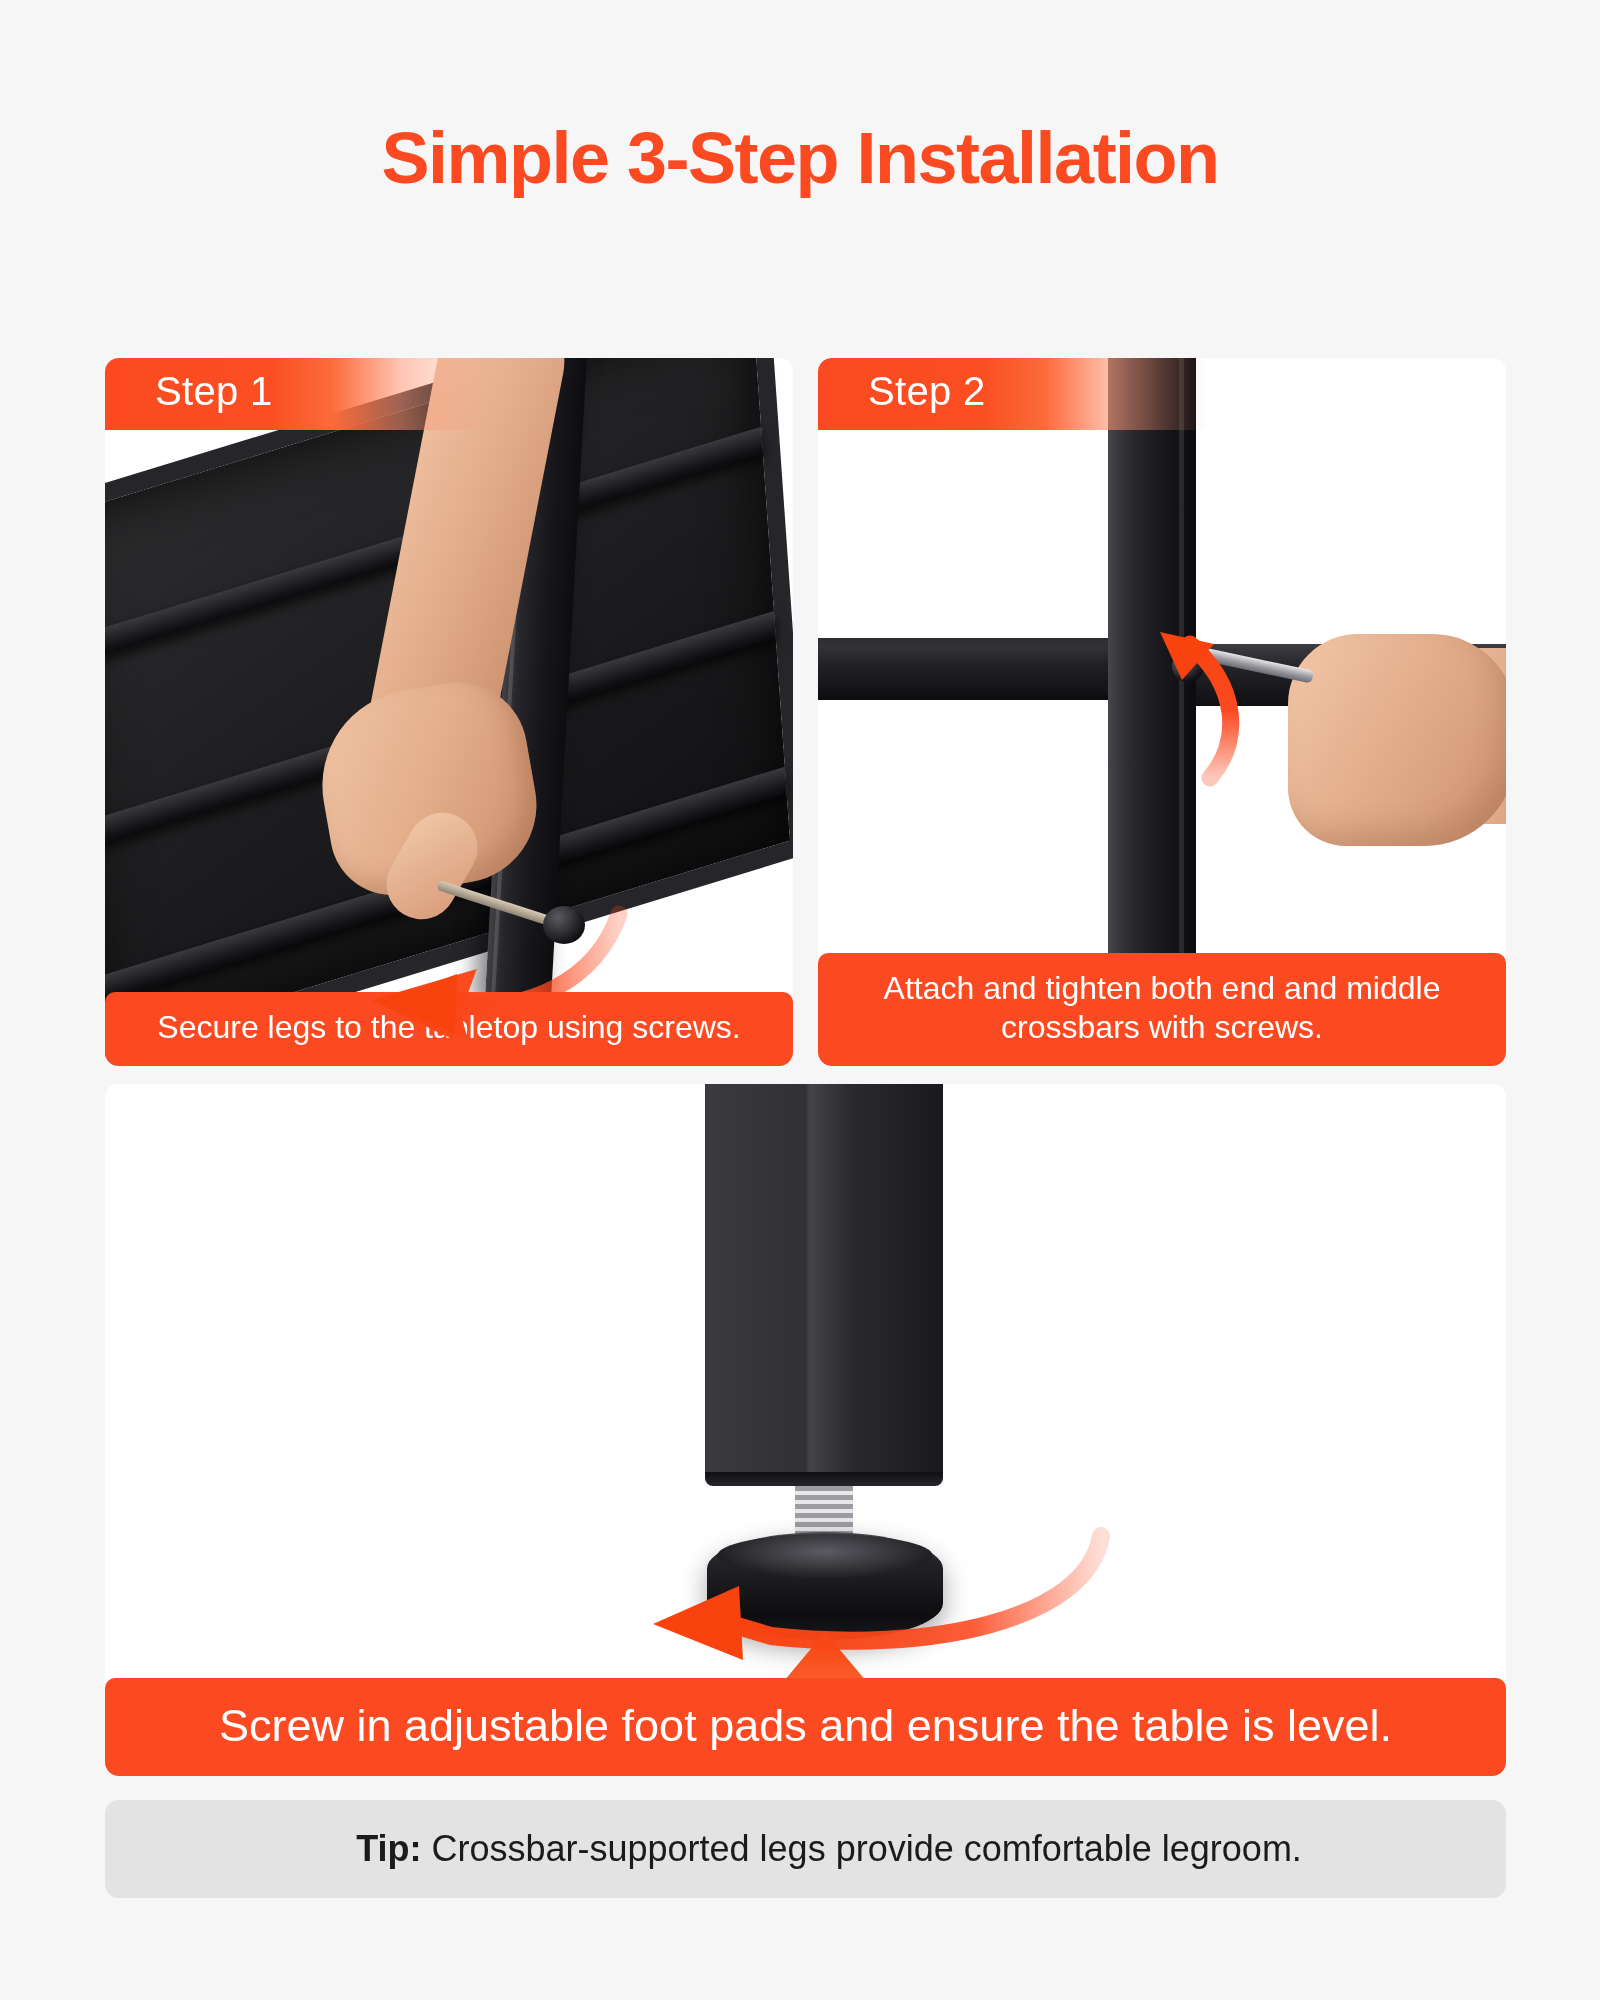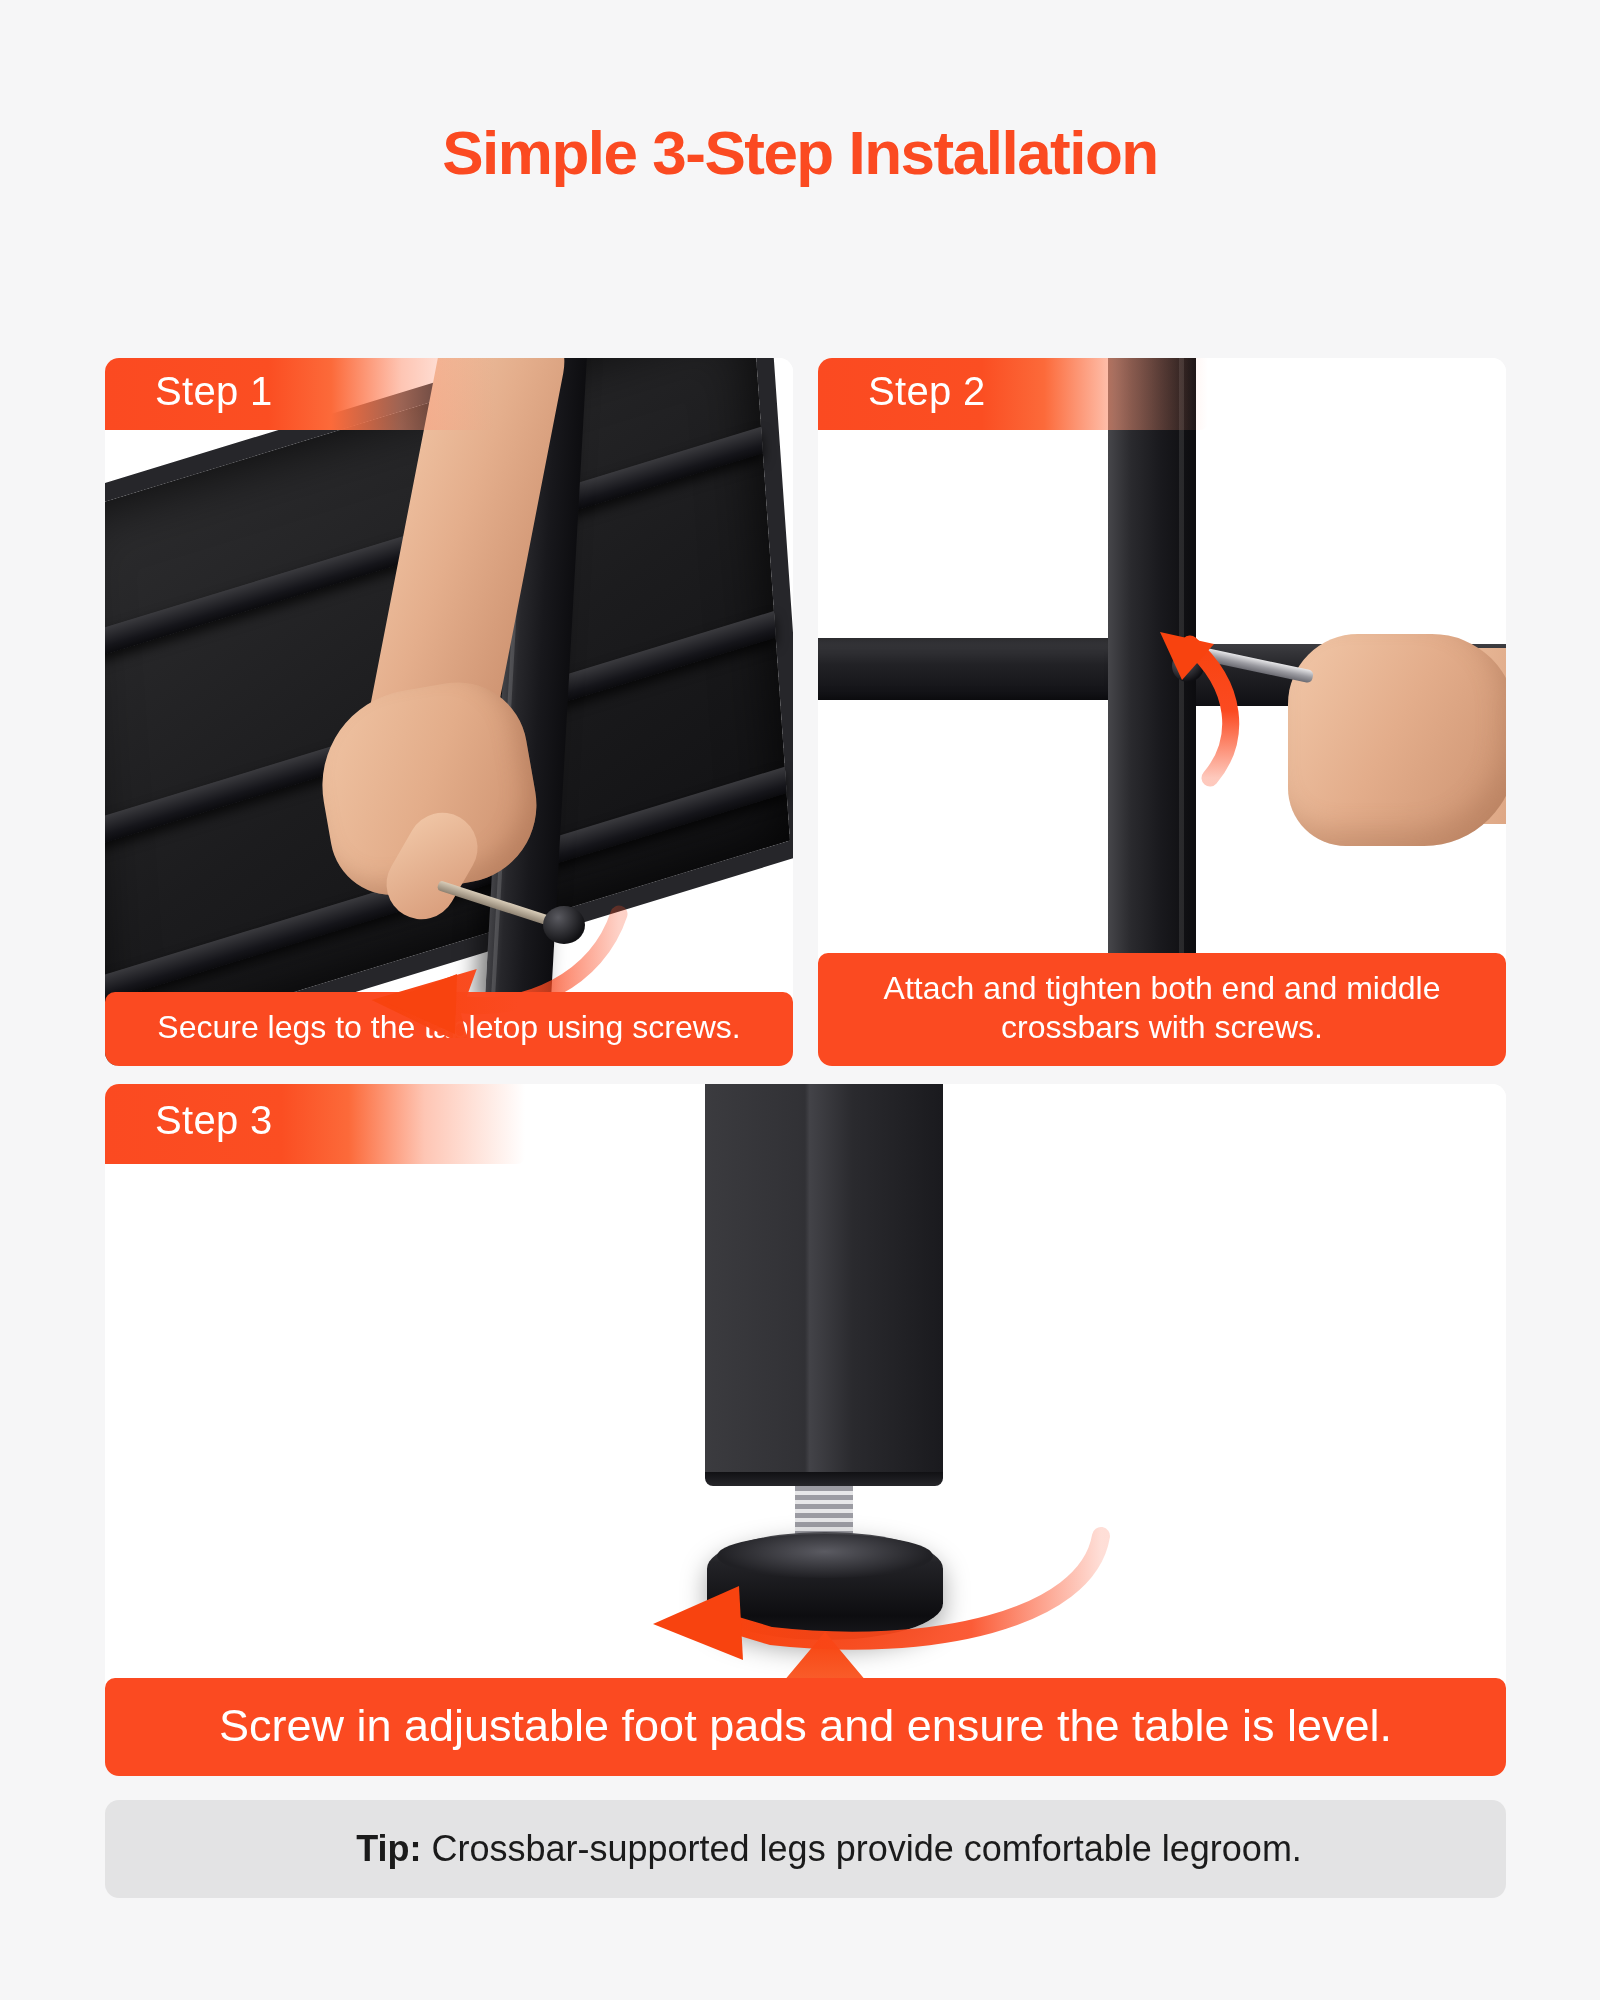--- a/index.html
+++ b/index.html
@@ -15,21 +15,21 @@
     position: relative;
     overflow: hidden;
   }
 
   
   .page-title {
     position: absolute;
     left: 0; top: 122px;
     width: 1600px;
     text-align: center;
-    font-size: 62px;
+    font-size: 72px;
     font-weight: bold;
     letter-spacing: -1.5px;
     color: #fb4a21;
     line-height: 1;
     white-space: nowrap;
   }
 
   
   .card {
     position: absolute;
@@ -402,22 +402,19 @@
             <stop offset="0" stop-color="#fb4a21" stop-opacity="0"></stop>
             <stop offset="0.35" stop-color="#fb6a33" stop-opacity="0.85"></stop>
             <stop offset="1" stop-color="#f8430f"></stop>
           </linearGradient>
         </defs>
         <polygon points="60,0 112,62 84,62 84,190 36,190 36,62 8,62" fill="url(#g3b)"></polygon>
       </svg>
     </div>
   </div>
 
-  <div class="step-badge">
-    <span>Step 3</span>
-  </div>
 
   <div class="caption">Screw in adjustable foot pads and ensure the table is level.</div>
 </div>
 
 <div id="tip-bar">
   <div class="tip-text"><b>Tip:</b><span> Crossbar-supported legs provide comfortable legroom.</span></div>
 </div>
 
 </body></html>

